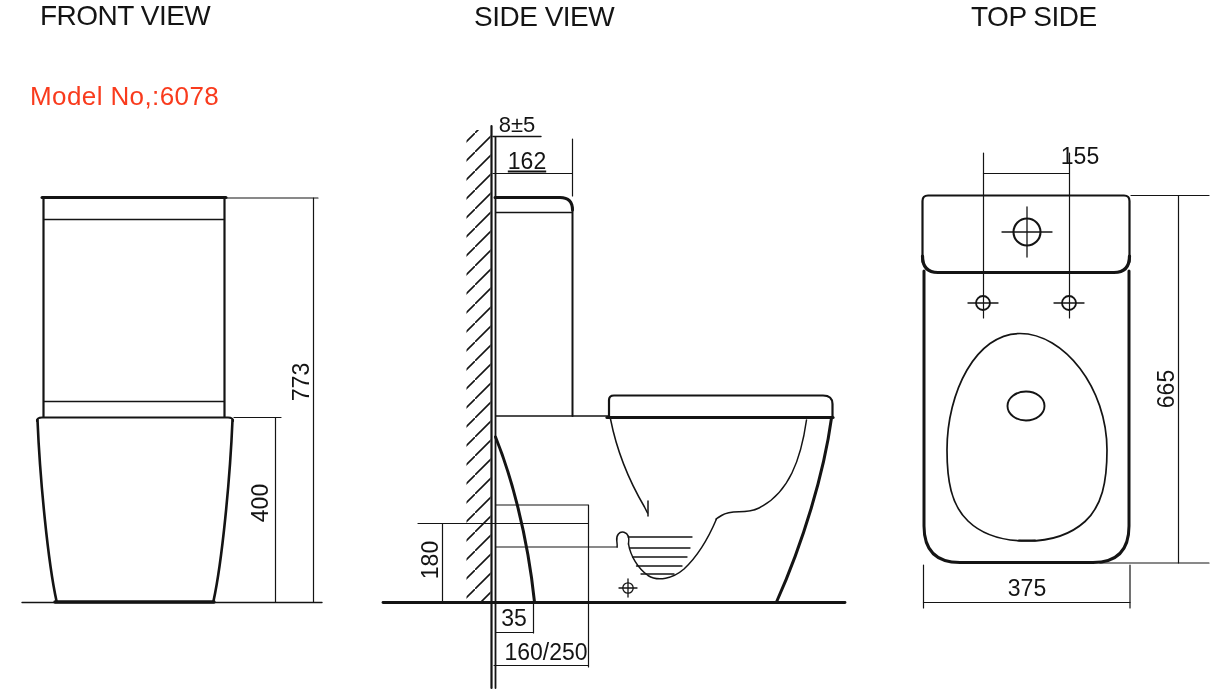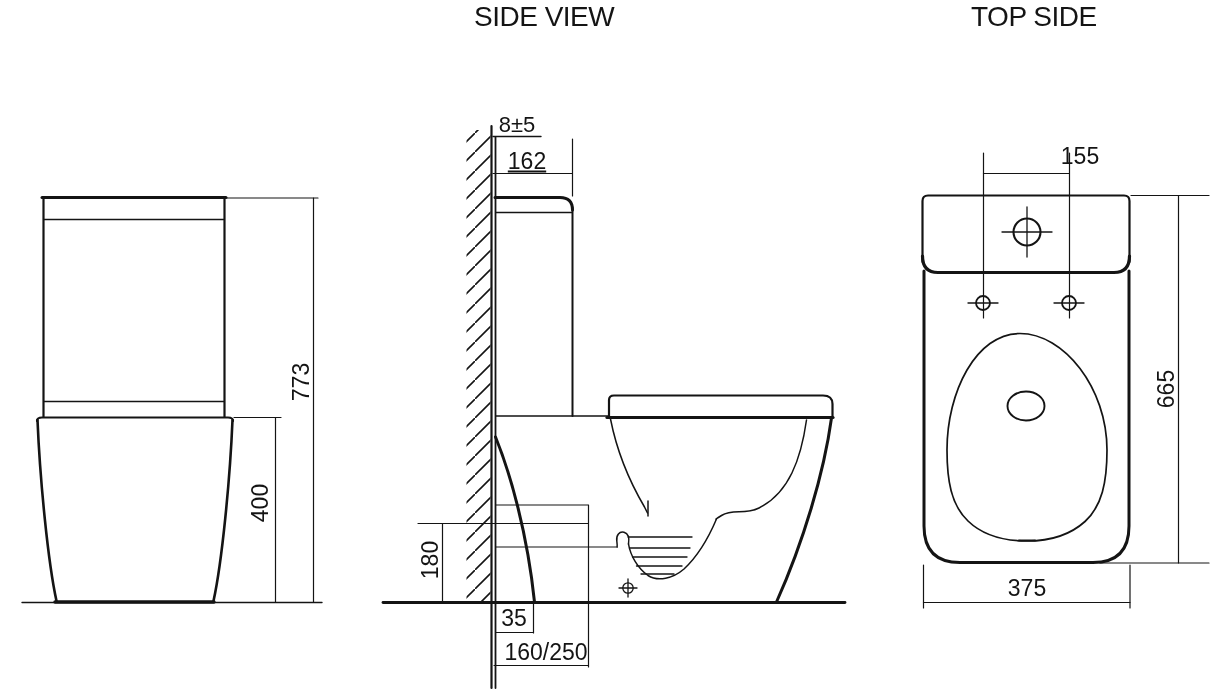--- a/index.html
+++ b/index.html
@@ -138,23 +138,25 @@
         <path d="M1131,195.5 H1209"></path>
         <path d="M1100,563 H1209"></path>
         <path d="M1178.5,195.5 V563"></path>
         <path d="M923.5,565 V608"></path>
         <path d="M1130,565 V608"></path>
         <path d="M923.5,602.5 H1130"></path>
       </g>
     </g>
   </svg>
 
+  <div class="view-title" style="left:40px;top:2px;">FRONT VIEW</div>
   <div class="view-title" style="left:474px;top:3px;">SIDE VIEW</div>
   <div class="view-title" style="left:971px;top:3px;">TOP SIDE</div>
 
+  <div class="model-label" style="left:30px;top:83px;color:#f93b1d;">Model No,:6078</div>
 
   <div class="label rot" style="left:301px;top:382px;">773</div>
   <div class="label rot" style="left:260px;top:503px;">400</div>
 
   <div class="label small" style="left:517px;top:125px;">8±5</div>
   <div class="label" style="left:527px;top:161px;text-decoration:underline;">162</div>
   <div class="label rot" style="left:430px;top:560px;">180</div>
   <div class="label" style="left:514px;top:618px;">35</div>
   <div class="label" style="left:546px;top:652px;">160/250</div>
 

